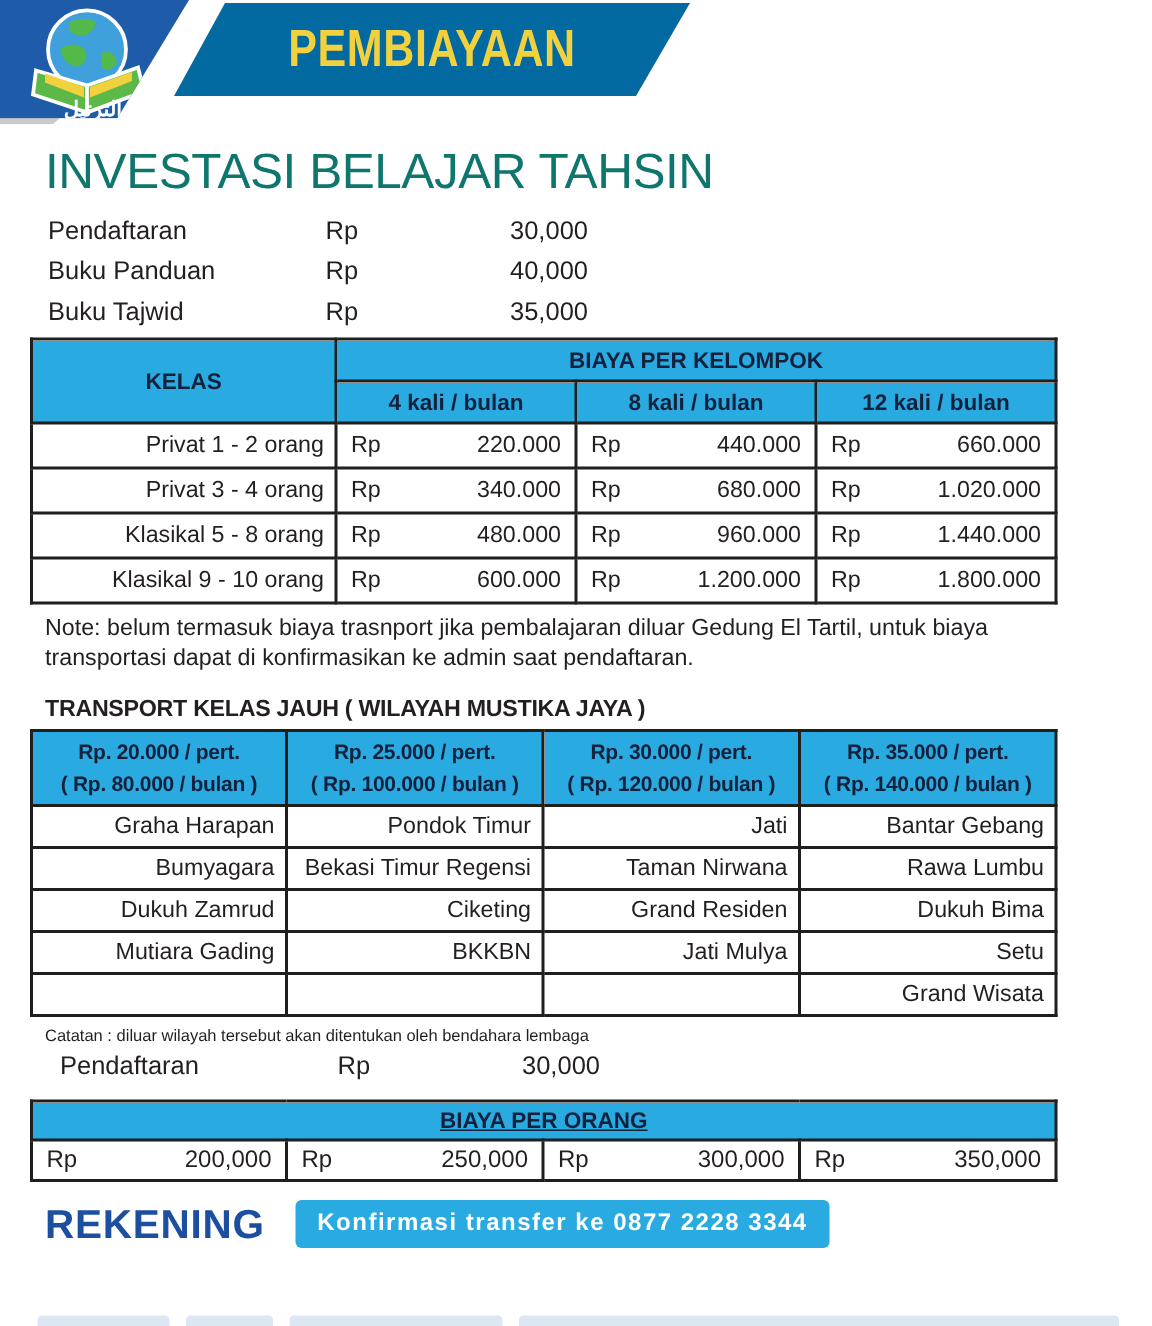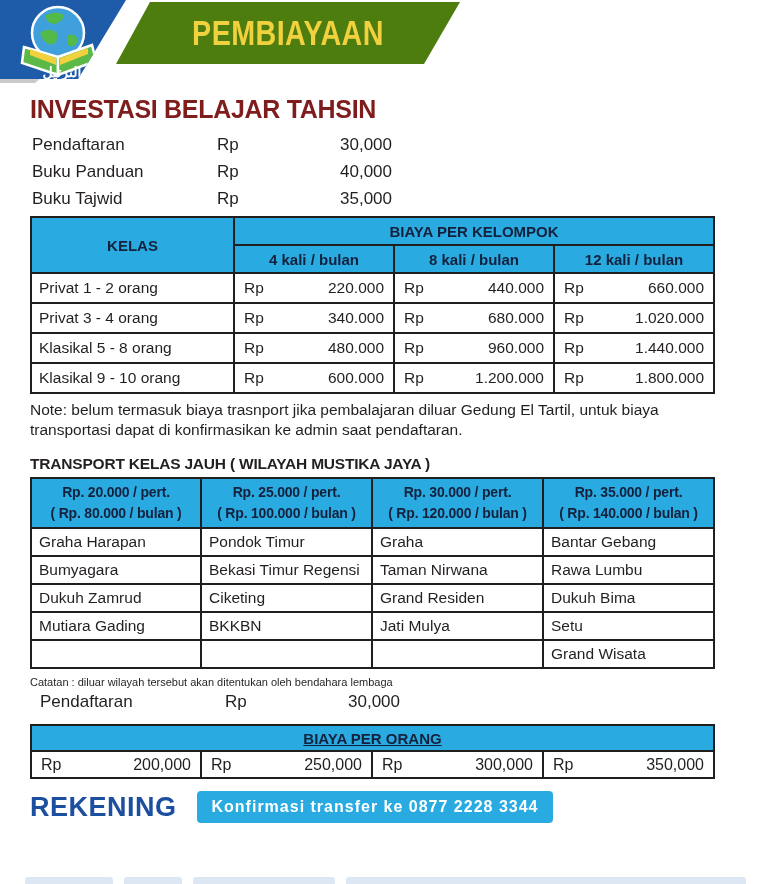--- a/index.html
+++ b/index.html
@@ -6,38 +6,38 @@
   body{width:768px;height:884px;background:#fff;font-family:"Liberation Sans",sans-serif;color:#231F20;}
   .page{position:relative;width:768px;height:884px;overflow:hidden;background:#fff;}
 
   
   .header{position:relative;height:82px;}
   .gray-sliver{position:absolute;left:0;top:70px;width:50px;height:13px;background:#C8CACC;
     clip-path:polygon(0 0,100% 0,70% 100%,0 100%);}
   .logo-block{position:absolute;left:0;top:0;width:126px;height:79px;background:#1E5BA9;
     clip-path:polygon(0 0,100% 0,62% 100%,0 100%);}
   .logo-block svg{position:absolute;left:10px;top:3px;}
-  .banner{position:absolute;left:116px;top:2px;width:344px;height:62px;background:#4d7c0f;
+  .banner{position:absolute;left:116px;top:2px;width:344px;height:62px;background:#0369a1;
     clip-path:polygon(34px 0,344px 0,308px 62px,0 62px);}
   .banner-title{width:100%;height:62px;line-height:62px;text-align:center;color:#F2D13F;
     font-size:35px;font-weight:bold;letter-spacing:.5px;transform:scaleX(.82);}
 
   
-  .section-heading{margin:13px 0 7px 30px;color:#7f1d1d;font-size:25px;font-weight:bold;letter-spacing:-.3px;}
+  .section-heading{margin:13px 0 7px 30px;color:#0f766e;font-size:33px;font-weight:normal;letter-spacing:-.3px;}
   .fee-list{margin-left:32px;}
   .fee-row{display:flex;width:360px;font-size:17px;line-height:27px;}
   .fee-label{width:185px;}
   .fee-cur{width:75px;}
   .fee-amount{flex:1;text-align:right;}
 
   
-  table.tbl{border-collapse:collapse;margin-left:30px;table-layout:fixed;}
+  table.tbl{border-collapse:collapse;margin-left:20px;table-layout:fixed;}
   .tbl th,.tbl td{border:2px solid #1F1F1F;overflow:hidden;white-space:nowrap;}
   .tbl th{background:#29ABE2;color:#14213D;font-weight:bold;text-align:center;}
-  .tbl td{font-size:15.5px;vertical-align:middle;}
+  .tbl td{font-size:15.5px;vertical-align:middle;text-align:right;}
   td.kelas,td.area{padding:2px 7px;height:24px;}
   td.price{padding:0;height:24px;}
   .pc{display:flex;justify-content:space-between;align-items:center;height:100%;padding:0 9px;}
 
   .tbl-tahsin{width:683px;margin-top:4px;}
   .tbl-tahsin th{font-size:15px;height:24px;}
   .note{margin:6px 0 16px 30px;width:702px;font-size:15.5px;line-height:1.27;}
   .transport-title{margin:4px 0 4px 30px;font-size:15.5px;font-weight:bold;letter-spacing:-.2px;}
 
   .tbl-transport{width:683px;}
@@ -240,21 +240,21 @@
         <th>
             <div>Rp.  35.000 / pert.</div>
             <div>( Rp. 140.000 / bulan )</div>
           </th>
       </tr>
     </thead>
     <tbody>
       <tr>
         <td class="area">Graha Harapan</td>
         <td class="area">Pondok Timur</td>
-        <td class="area">Graha</td>
+        <td class="area">Jati</td>
         <td class="area">Bantar Gebang</td>
       </tr>
       <tr>
         <td class="area">Bumyagara</td>
         <td class="area">Bekasi Timur Regensi</td>
         <td class="area">Taman Nirwana</td>
         <td class="area">Rawa Lumbu</td>
       </tr>
       <tr>
         <td class="area">Dukuh Zamrud</td>

